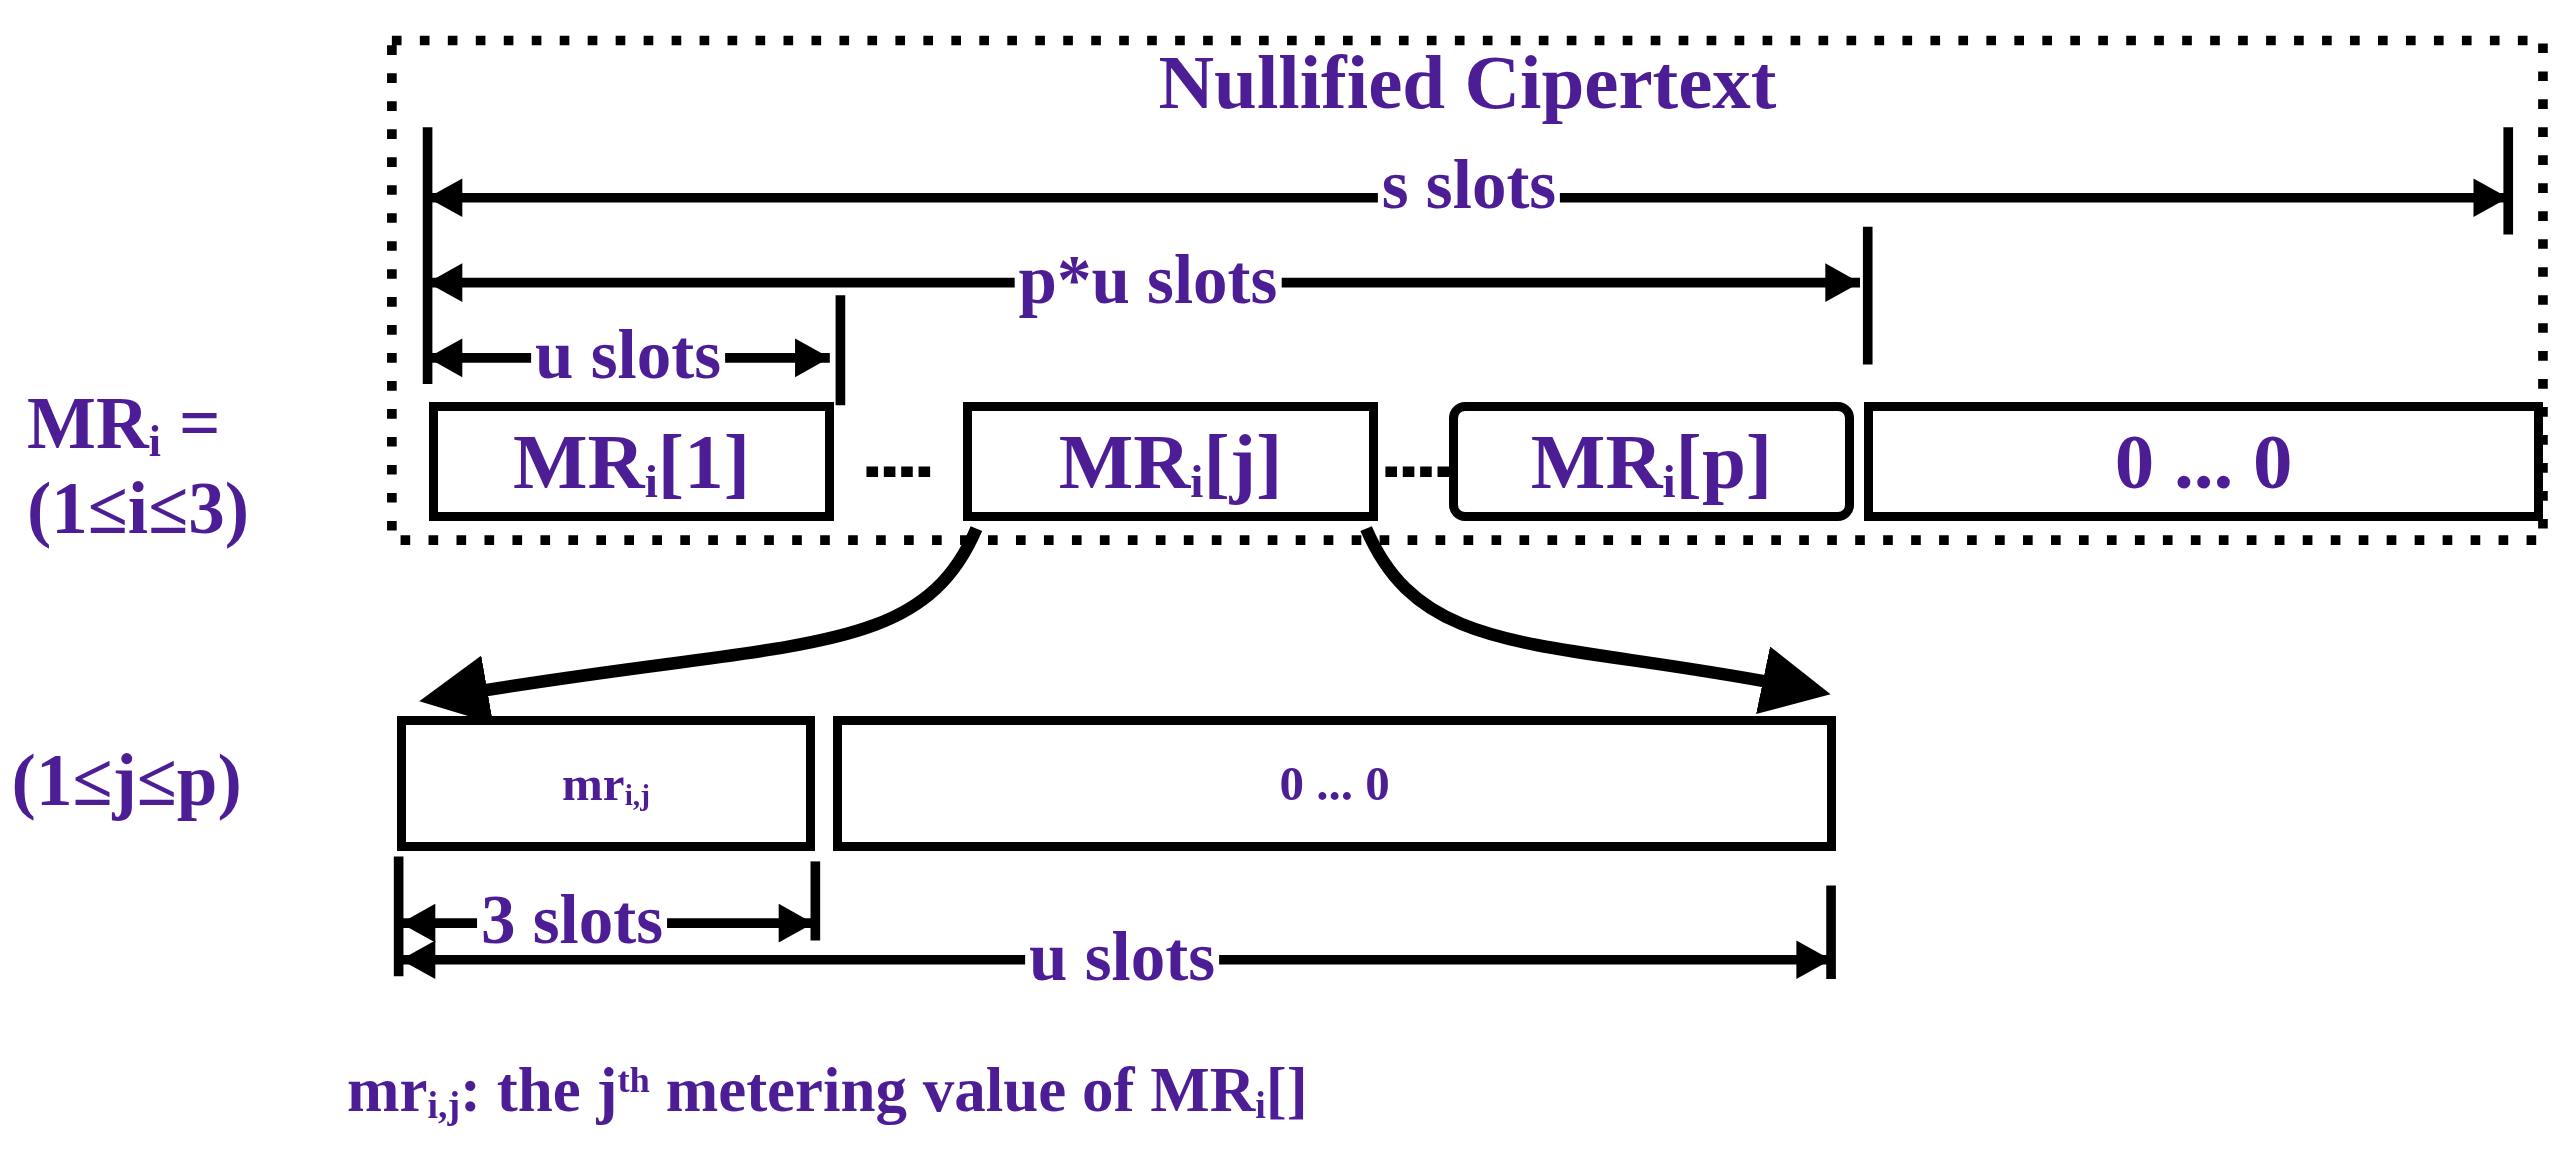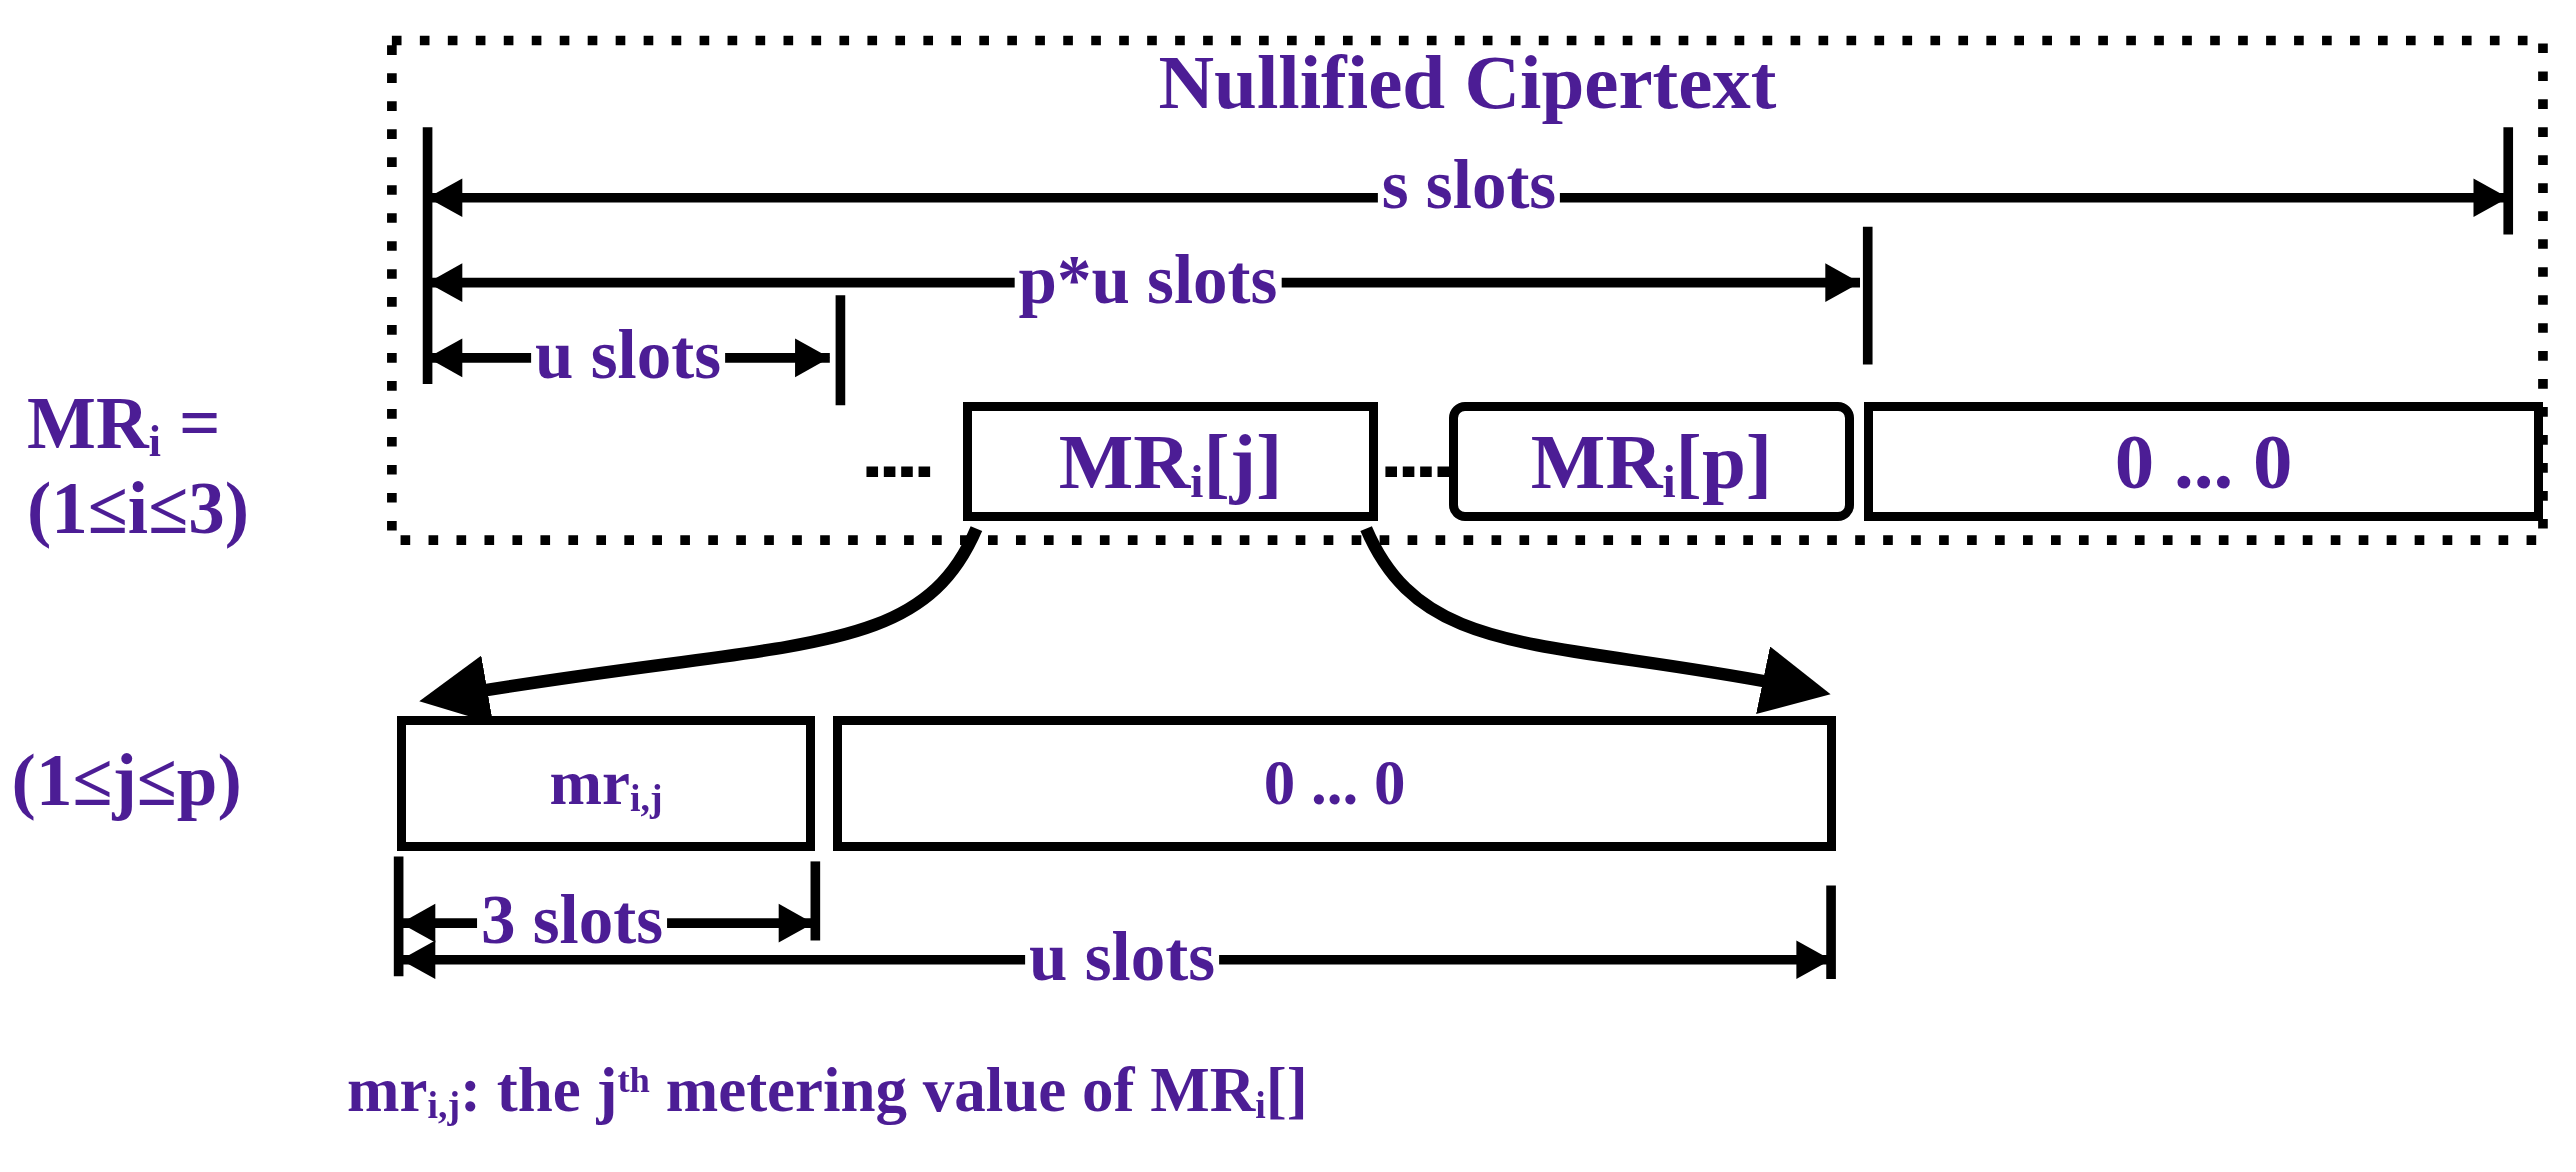--- a/index.html
+++ b/index.html
@@ -19,21 +19,21 @@
   }
   .side-label {
     position:absolute; z-index:3; font-size:73px; line-height:1.16; white-space:nowrap;
   }
   .box {
     position:absolute; z-index:2; box-sizing:border-box;
     border:9.6px solid #000000; background:#ffffff;
     display:flex; align-items:center; justify-content:center;
     font-size:79px; line-height:1; white-space:nowrap;
   }
-  .box2 { font-size:63px; }
+  .box2 { font-size:49px; }
   .caption {
     position:absolute; left:347px; top:1059px; z-index:3;
     font-size:63px; line-height:1; white-space:nowrap;
   }
   sub { font-size:0.60em; line-height:0; position:relative; top:0.18em; vertical-align:baseline; }
   sup { font-size:0.58em; line-height:0; position:relative; top:-0.52em; vertical-align:baseline; }
 </style>
 </head>
 <body>
 
@@ -104,20 +104,23 @@
 
   <div class="side-label" style="left:27px; top:382px;">
     <div><span>MR</span><sub>i</sub><span> =</span></div>
     <div>(1≤i≤3)</div>
   </div>
 
   <div class="side-label" style="left:11.6px; top:739px;">
     <div>(1≤j≤p)</div>
   </div>
 
+  <div class="box" style="left:429px; top:402px; width:405px; height:119px;">
+    <span><span>MR</span><sub>i</sub><span>[1]</span></span>
+  </div>
   <div class="box" style="left:963px; top:402px; width:415px; height:119px;">
     <span><span>MR</span><sub>i</sub><span>[j]</span></span>
   </div>
   <div class="box" style="left:1449px; top:402px; width:405px; height:119px;border-radius:16px;">
     <span><span>MR</span><sub>i</sub><span>[p]</span></span>
   </div>
   <div class="box" style="left:1864px; top:402px; width:679px; height:119px;">
     <span>0 ... 0</span>
   </div>
 

